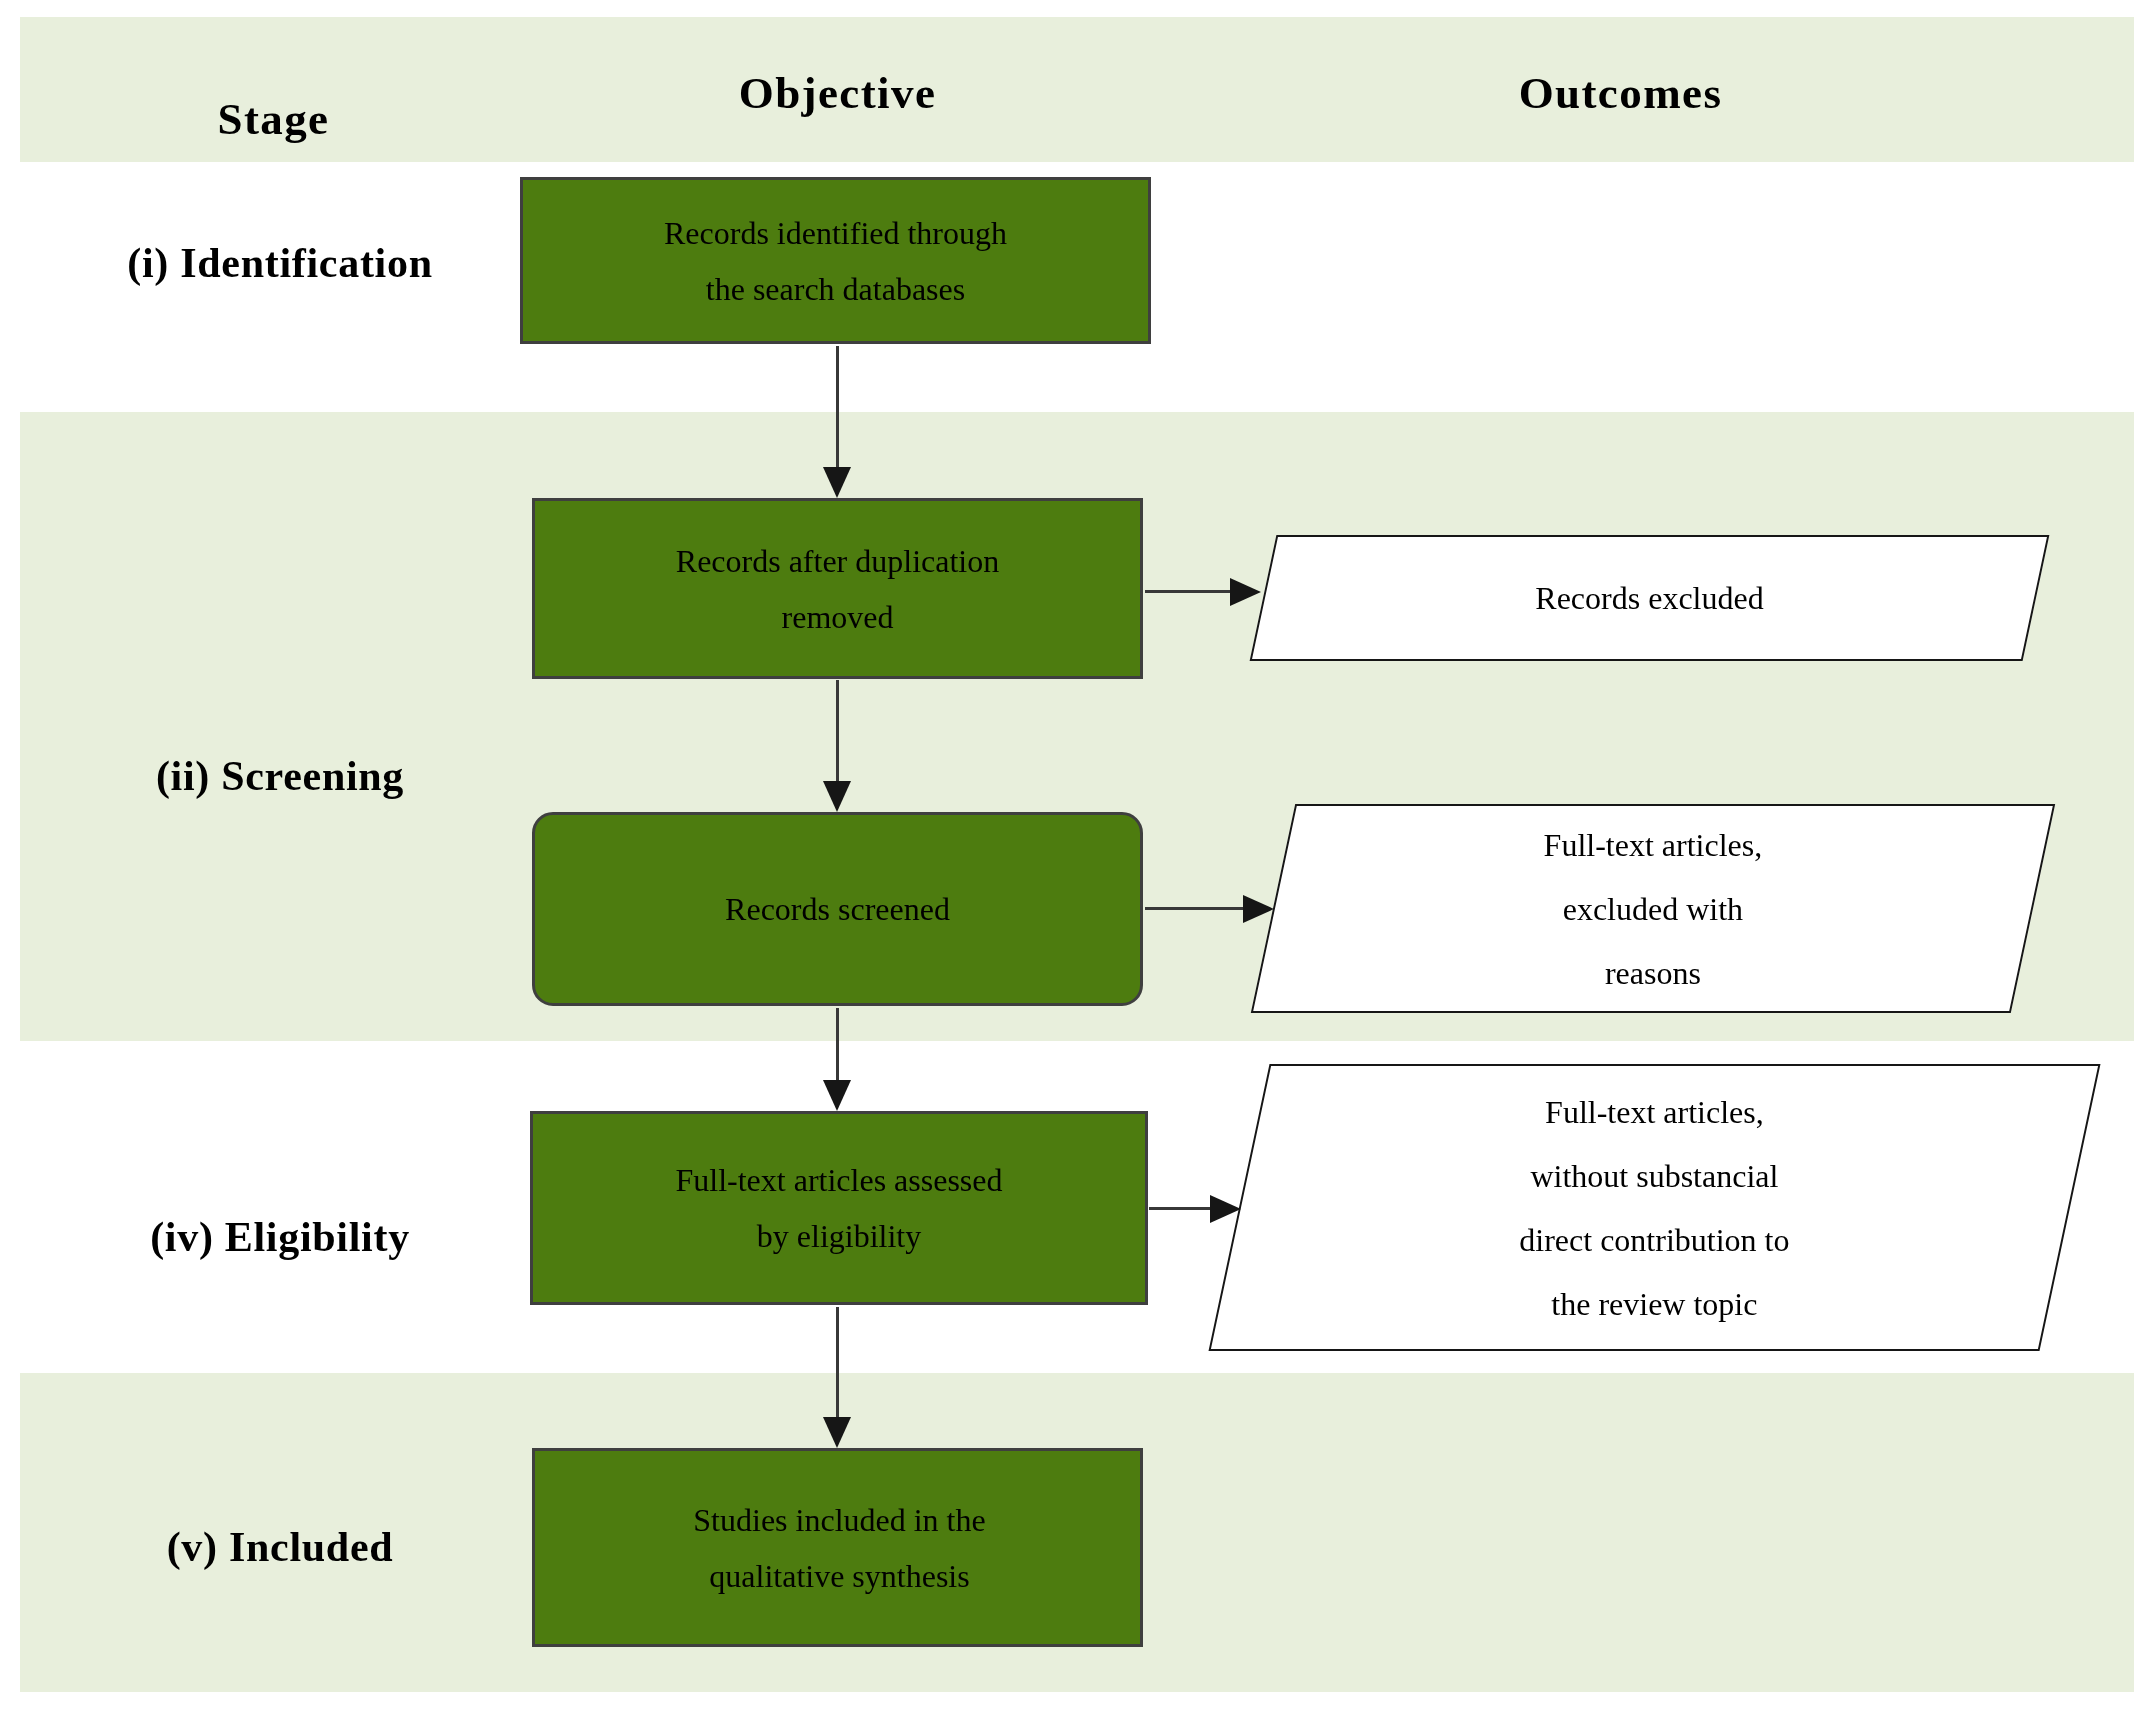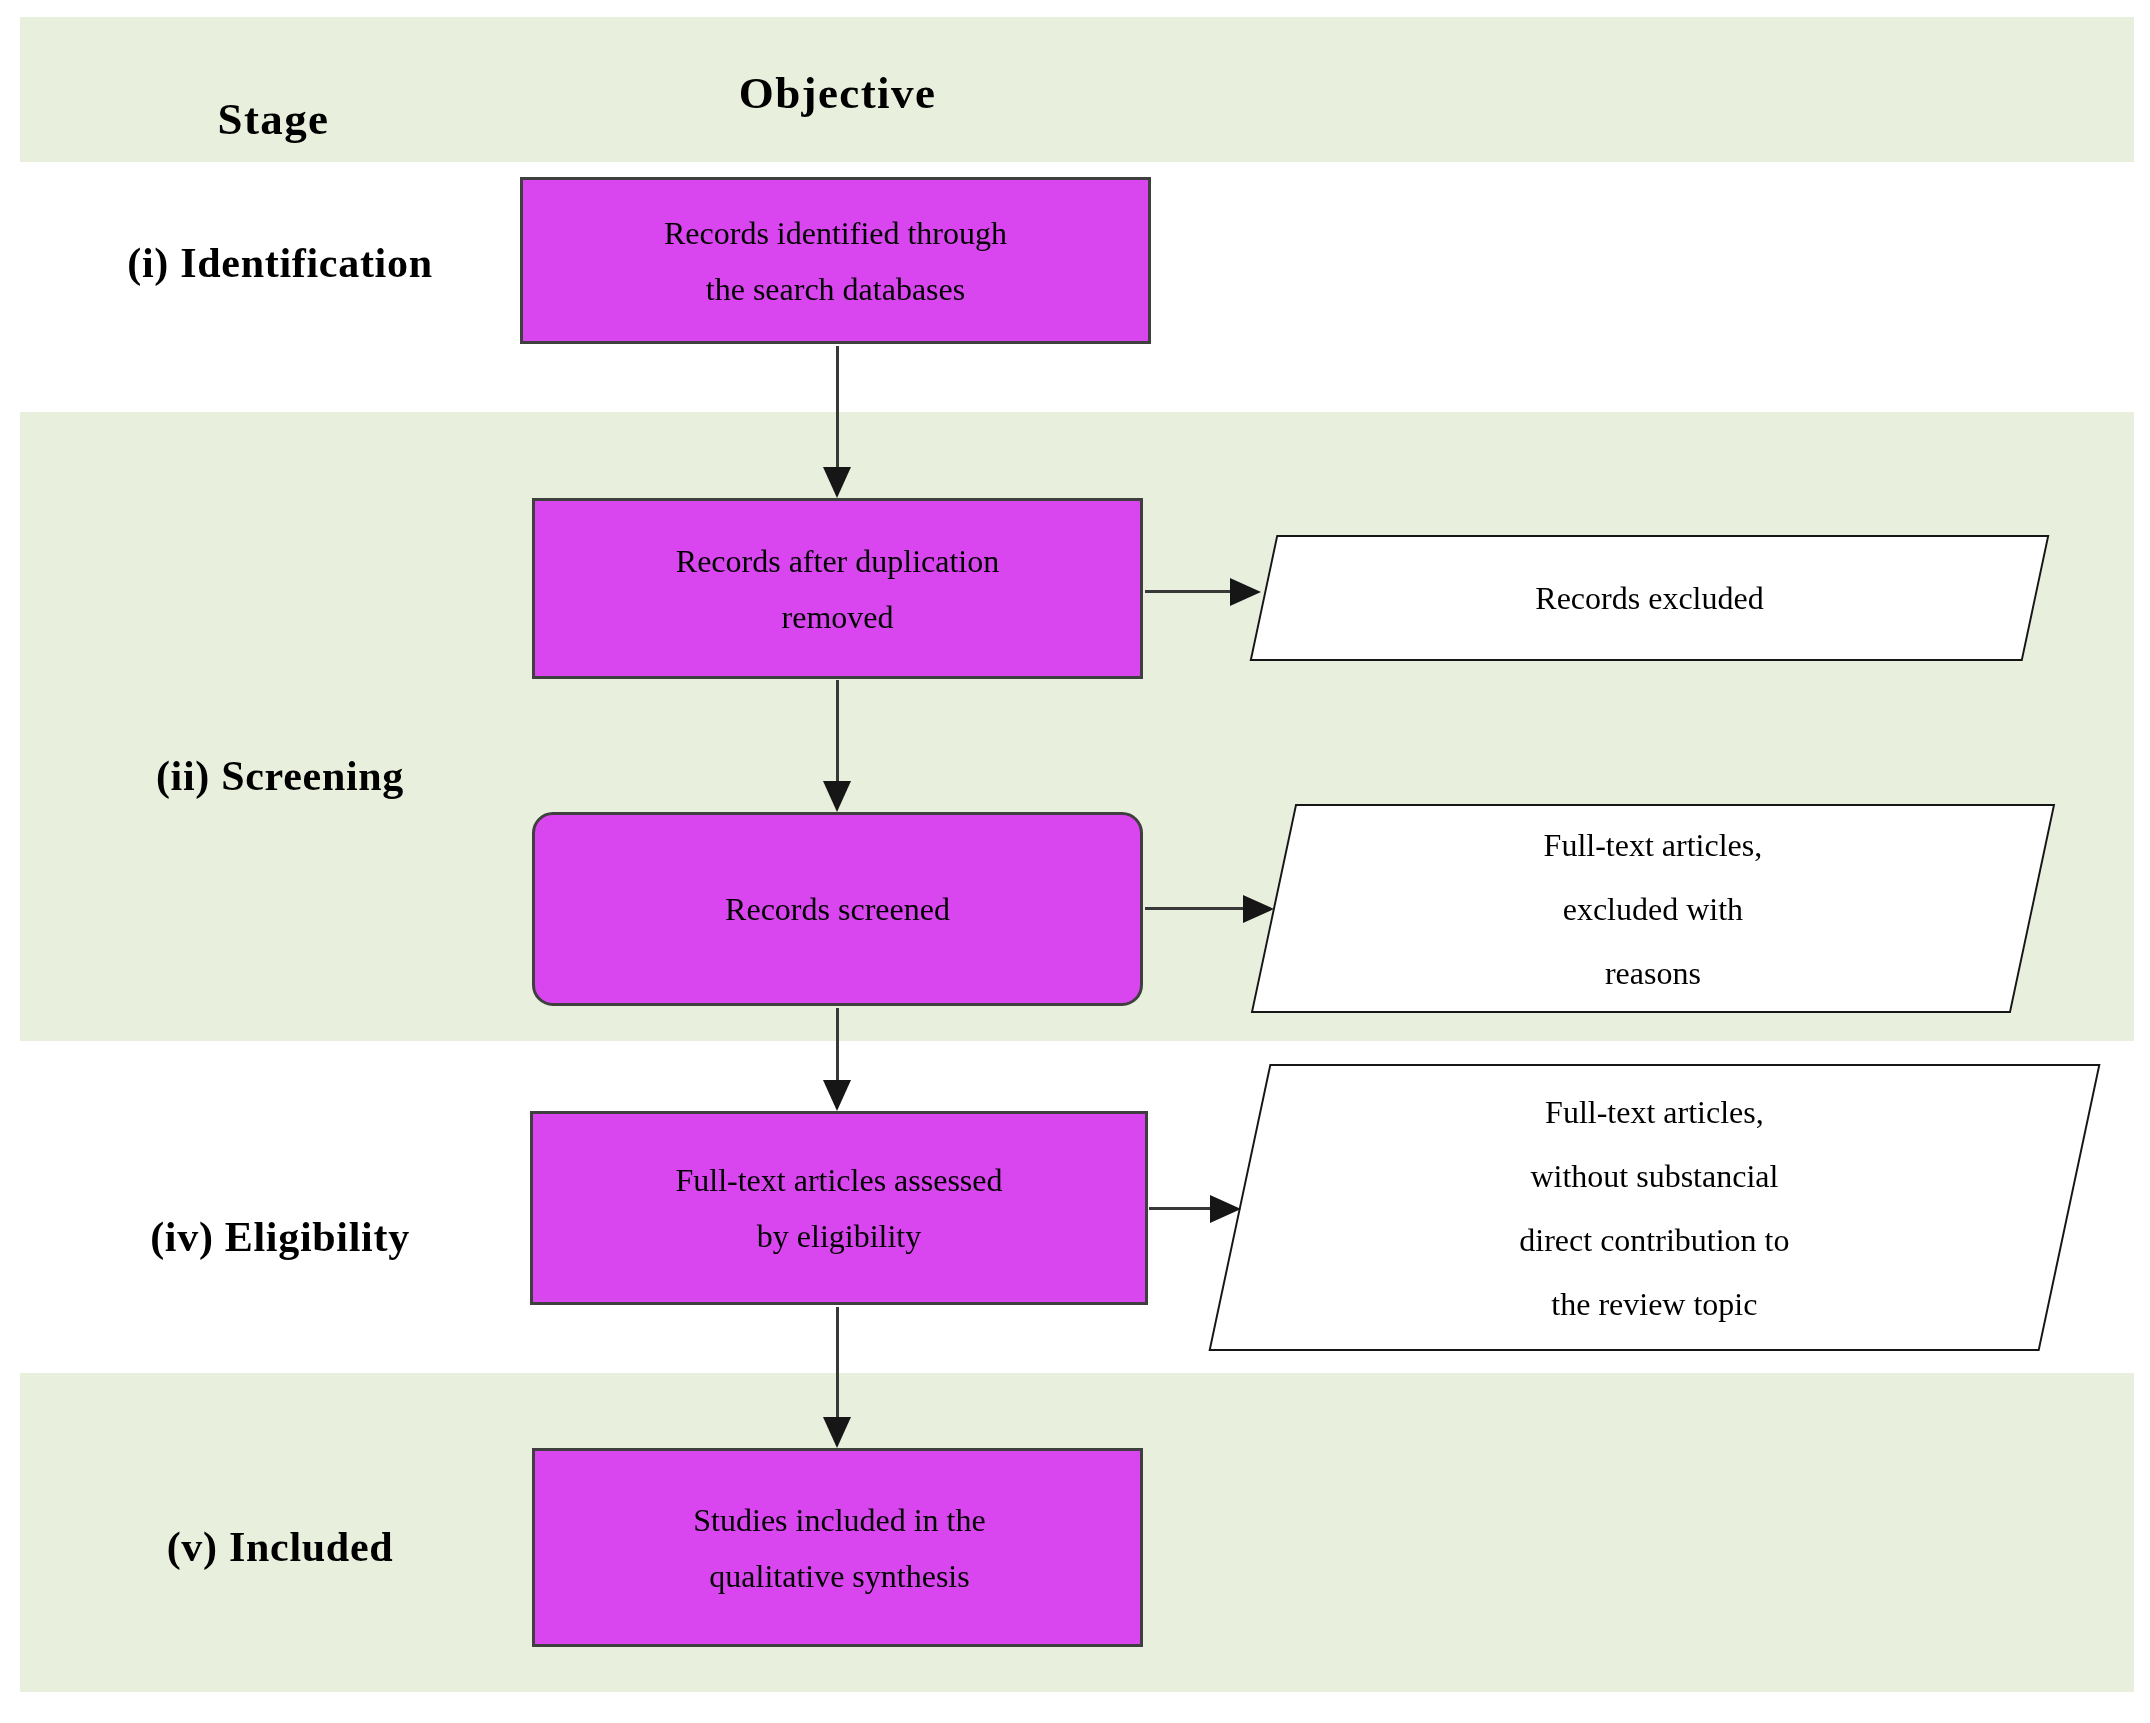--- a/index.html
+++ b/index.html
@@ -35,21 +35,21 @@
   .col-header.objective{left:628px;}
   .col-header.outcomes{left:1411px;}
 
   .stage-label{
     position:absolute;left:0px;width:560px;height:61px;
     font-size:42px;font-weight:bold;letter-spacing:0.7px;
     text-align:center;line-height:61px;
   }
   .flowbox{
     position:absolute;
-    background:#d946ef;
+    background:#4d7c0f;
     border:3.4px solid var(--box-border);
     box-sizing:border-box;
     display:flex;align-items:center;justify-content:center;
     text-align:center;
     font-size:32px;line-height:1.75;
     white-space:pre-line;
     padding:0 20px;
   }
   .box1{left:520px;top:177px;width:631px;height:167px;}
   .box2{left:532px;top:498px;width:611px;height:181px;}
@@ -116,20 +116,21 @@
 <body>
 
 <div class="canvas">
 
   <div class="band header"></div>
   <div class="band screening"></div>
   <div class="band included"></div>
 
   <div class="col-header stage">Stage</div>
   <div class="col-header objective">Objective</div>
+  <div class="col-header outcomes">Outcomes</div>
 
   <div class="stage-label" style="top:233px;">(i) Identification</div>
   <div class="stage-label" style="top:720px;margin-top:26px;">(ii) Screening</div>
   <div class="stage-label" style="top:1517px;">(v) Included</div>
   <div class="stage-label" style="top:1207px;">(iv) Eligibility</div>
 
   <div class="flowbox box1">Records identified through
 the search databases</div>
   <div class="flowbox box2">Records after duplication
 removed</div>

